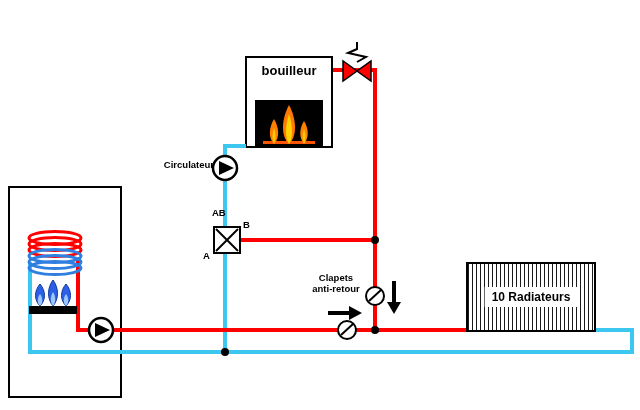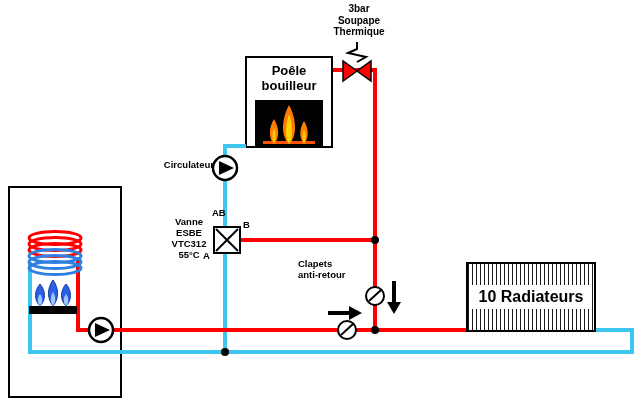--- a/index.html
+++ b/index.html
@@ -10,42 +10,41 @@
   .box{position:absolute;border:2px solid #000;box-sizing:border-box;background:#fff;}
   .stove-box{left:245px;top:56px;width:88px;height:92px;}
   .boiler-box{left:8px;top:186px;width:114px;height:212px;}
   .radiators{
     position:absolute;left:466px;top:262px;width:130px;height:70px;box-sizing:border-box;
     border:2px solid #000;
     background:repeating-linear-gradient(90deg,#1a1a1a 0px,#1a1a1a 1px,#ffffff 1px,#ffffff 4px);
   }
   .rad-label{
     position:absolute;top:50%;left:50%;transform:translate(-50%,-50%);
-    background:#fff;padding:3px 7px;font-weight:bold;font-size:16px;white-space:nowrap;
+    background:#fff;padding:3px 7px;font-weight:bold;font-size:12px;white-space:nowrap;
   }
   .box-title{text-align:center;font-weight:bold;font-size:13px;line-height:15px;margin-top:5px;}
   .fire{position:absolute;left:8px;top:42px;width:68px;height:46px;background:#000;}
   .overlay{position:absolute;left:0;top:0;width:640px;height:410px;}
   .lbl{position:absolute;font-weight:bold;font-size:9.5px;line-height:11px;}
   .ln{display:block;}
   .pipe{fill:none;stroke-width:4;stroke-linejoin:miter;}
   .coil{fill:none;stroke-width:3;}
   .hot{stroke:var(--hot,#ff0000);}
   .cold{stroke:var(--cold,#3cc7f0);}
   .coil-cold{stroke:#2f7fe0;}
   .hot-fill{fill:var(--hot,#ff0000);}
 </style>
 </head>
 <body>
 
 <div class="stage">
 
   <div class="box stove-box">
     <div class="box-title">
-      <span class="ln">Poêle</span>
       <span class="ln">bouilleur</span>
     </div>
     <div class="fire">
       <svg width="68" height="46" viewBox="0 0 68 46">
         <rect width="68" height="46" fill="#000"></rect>
         <rect x="8" y="41" width="52" height="3" fill="#ff5500"></rect>
         <path d="M19,44 C13,38 14,27 19,19 C24,27 25,38 19,44 Z" fill="#ff8000"></path>
         <path d="M49,44 C44,38 44,29 49,21 C54,29 54,38 49,44 Z" fill="#ff8000"></path>
         <path d="M34,44 C26,37 26,20 34,5 C42,20 42,37 34,44 Z" fill="#ff7a00"></path>
         <path d="M34,44 C30,38 30,26 34,14 C38,26 38,38 34,44 Z" fill="#ffd400"></path>
@@ -142,37 +141,26 @@
     <g>
       <line x1="394" y1="281" x2="394" y2="304" stroke="#000" stroke-width="4"></line>
       <polygon points="387,302 401,302 394,314" fill="#000"></polygon>
     </g>
     <g>
       <line x1="328" y1="313" x2="351" y2="313" stroke="#000" stroke-width="4"></line>
       <polygon points="349,306 349,320 362,313" fill="#000"></polygon>
     </g>
   </svg>
 
-  <div class="lbl" style="left:324px;top:3px;width:70px;text-align:center;font-size:10px;line-height:11.5px;">
-    <span class="ln">3bar</span>
-    <span class="ln">Soupape</span>
-    <span class="ln">Thermique</span>
-  </div>
 
   <div class="lbl" style="left:156px;top:159px;width:58px;text-align:right;">Circulateur</div>
 
-  <div class="lbl" style="left:167px;top:216px;width:44px;text-align:center;">
-    <span class="ln">Vanne</span>
-    <span class="ln">ESBE</span>
-    <span class="ln">VTC312</span>
-    <span class="ln">55°C</span>
-  </div>
 
   <div class="lbl" style="left:212px;top:207px;">AB</div>
   <div class="lbl" style="left:243px;top:219px;">B</div>
   <div class="lbl" style="left:203px;top:250px;">A</div>
 
-  <div class="lbl" style="left:298px;top:258px;width:76px;">
+  <div class="lbl" style="left:298px;top:272px;width:76px;text-align:center;">
     <span class="ln">Clapets</span>
     <span class="ln">anti-retour</span>
   </div>
 
 </div>
 
 </body></html>

